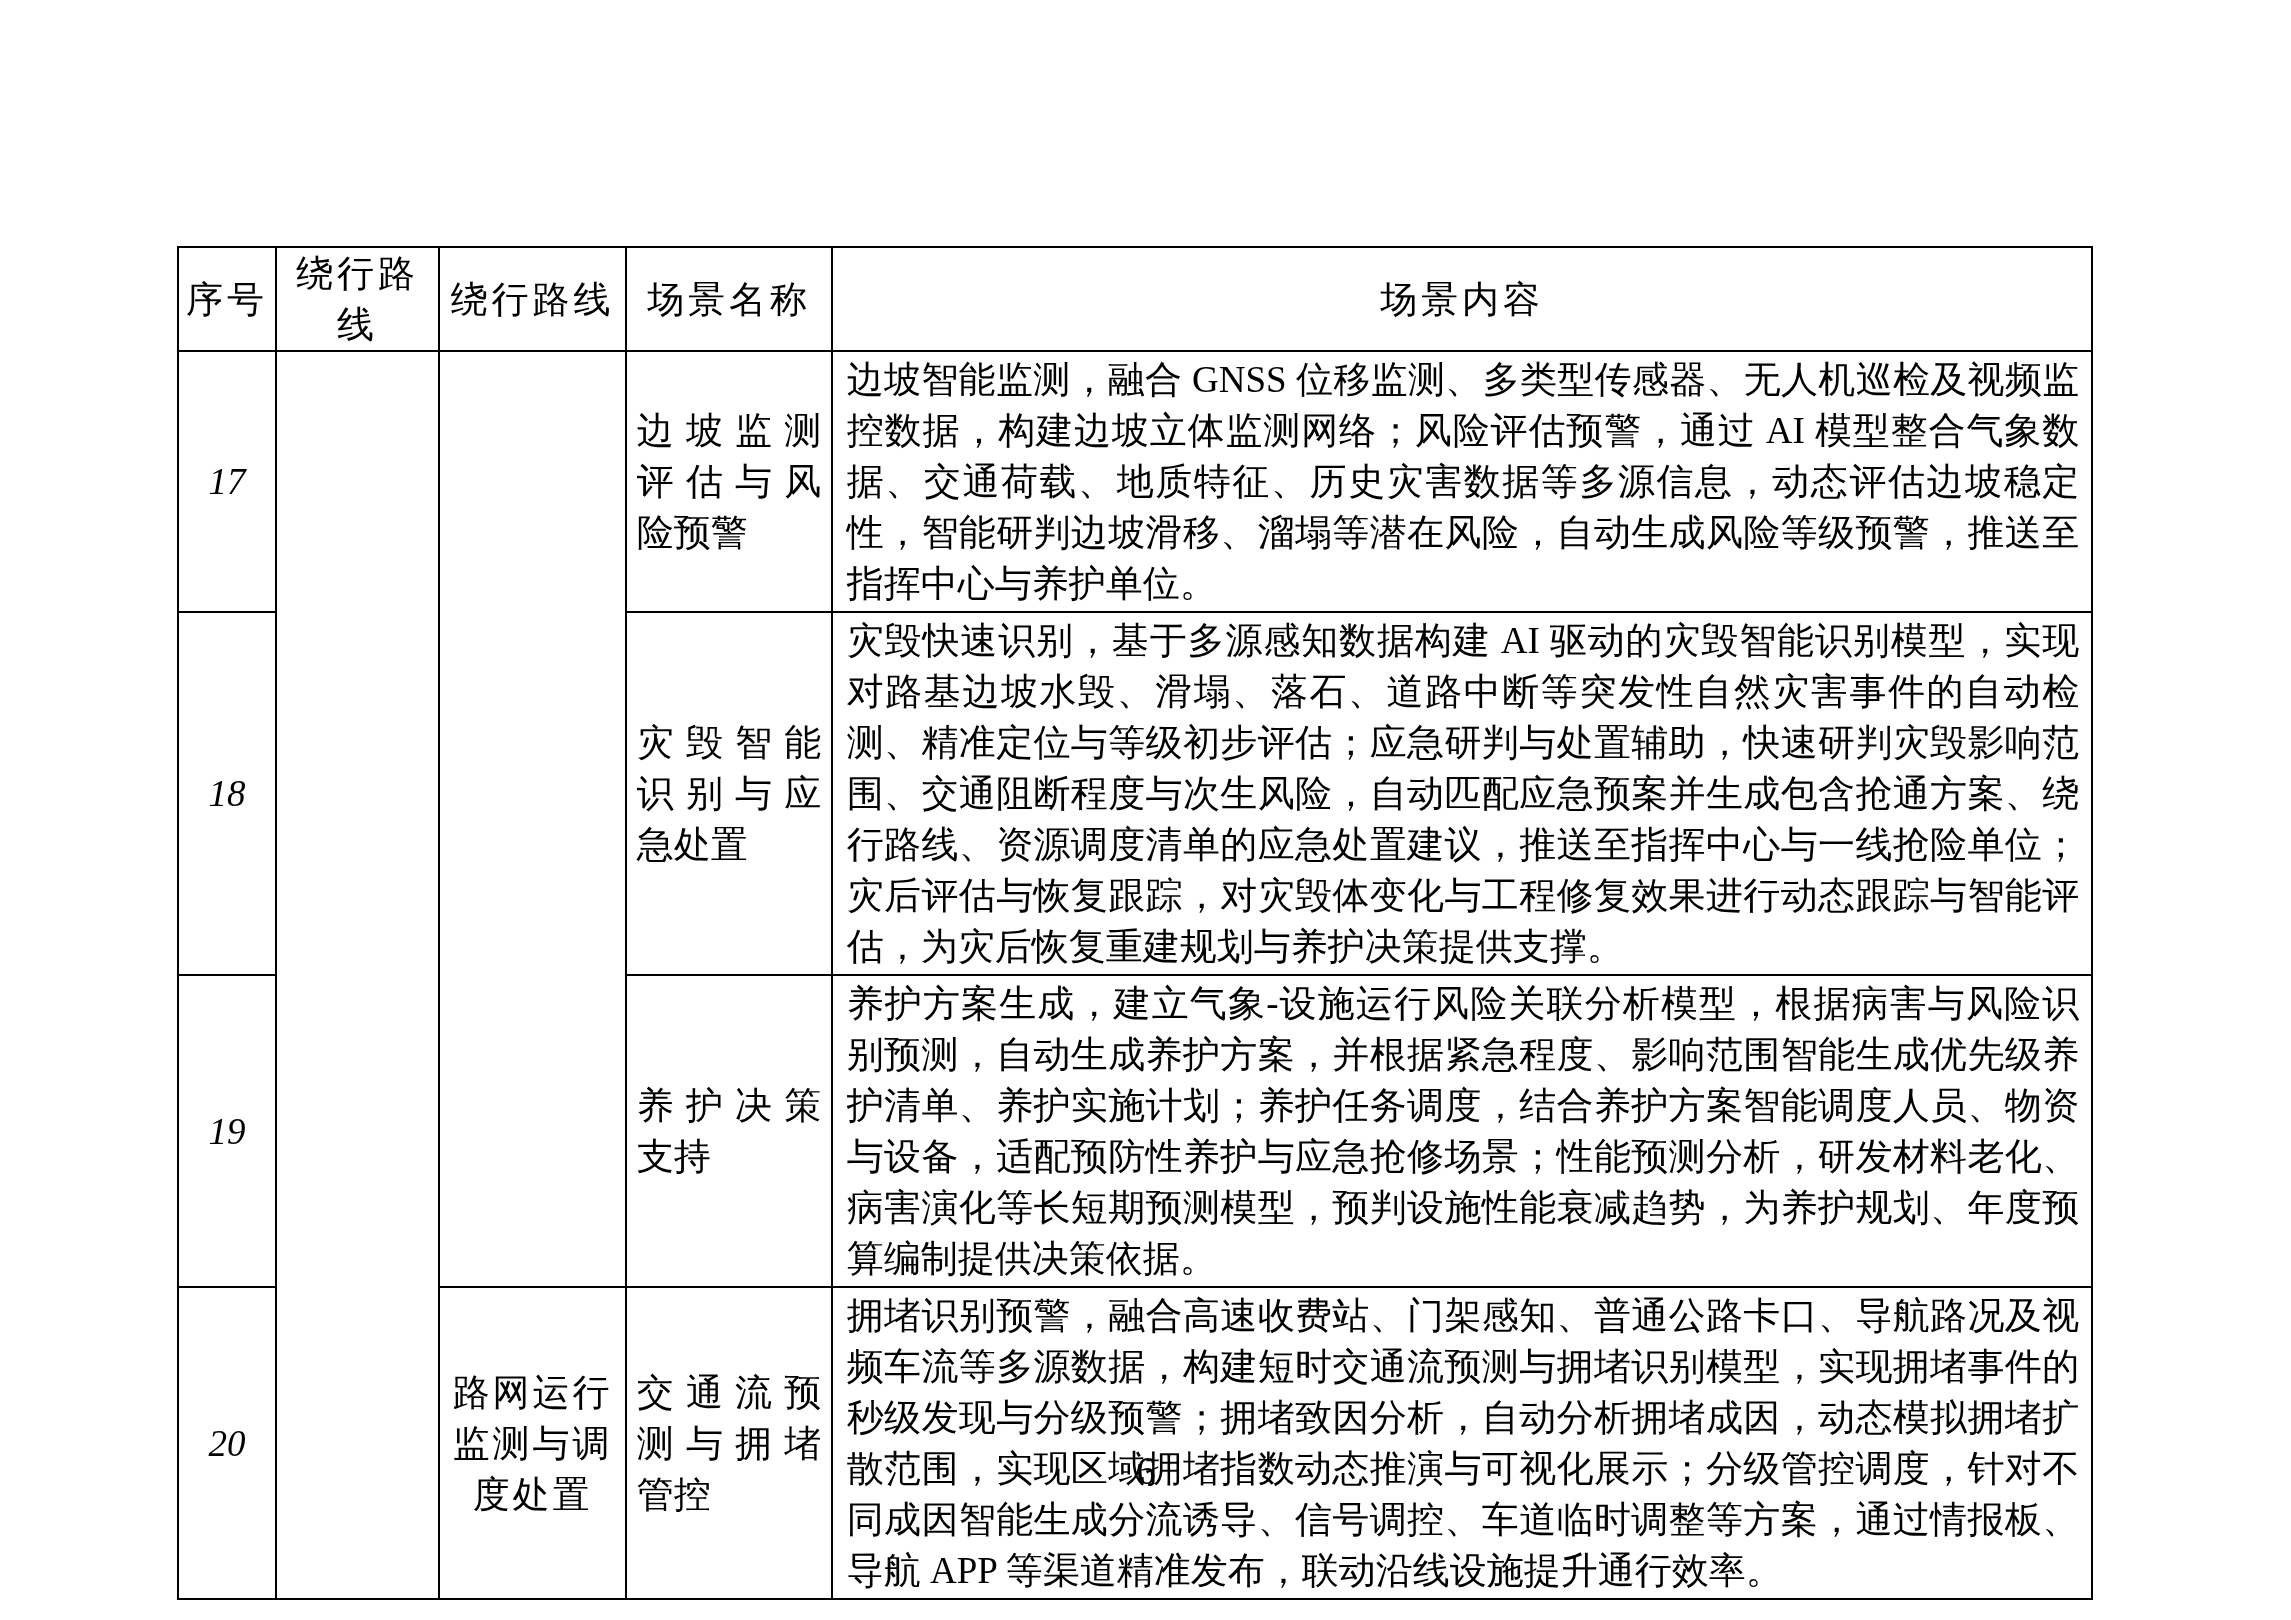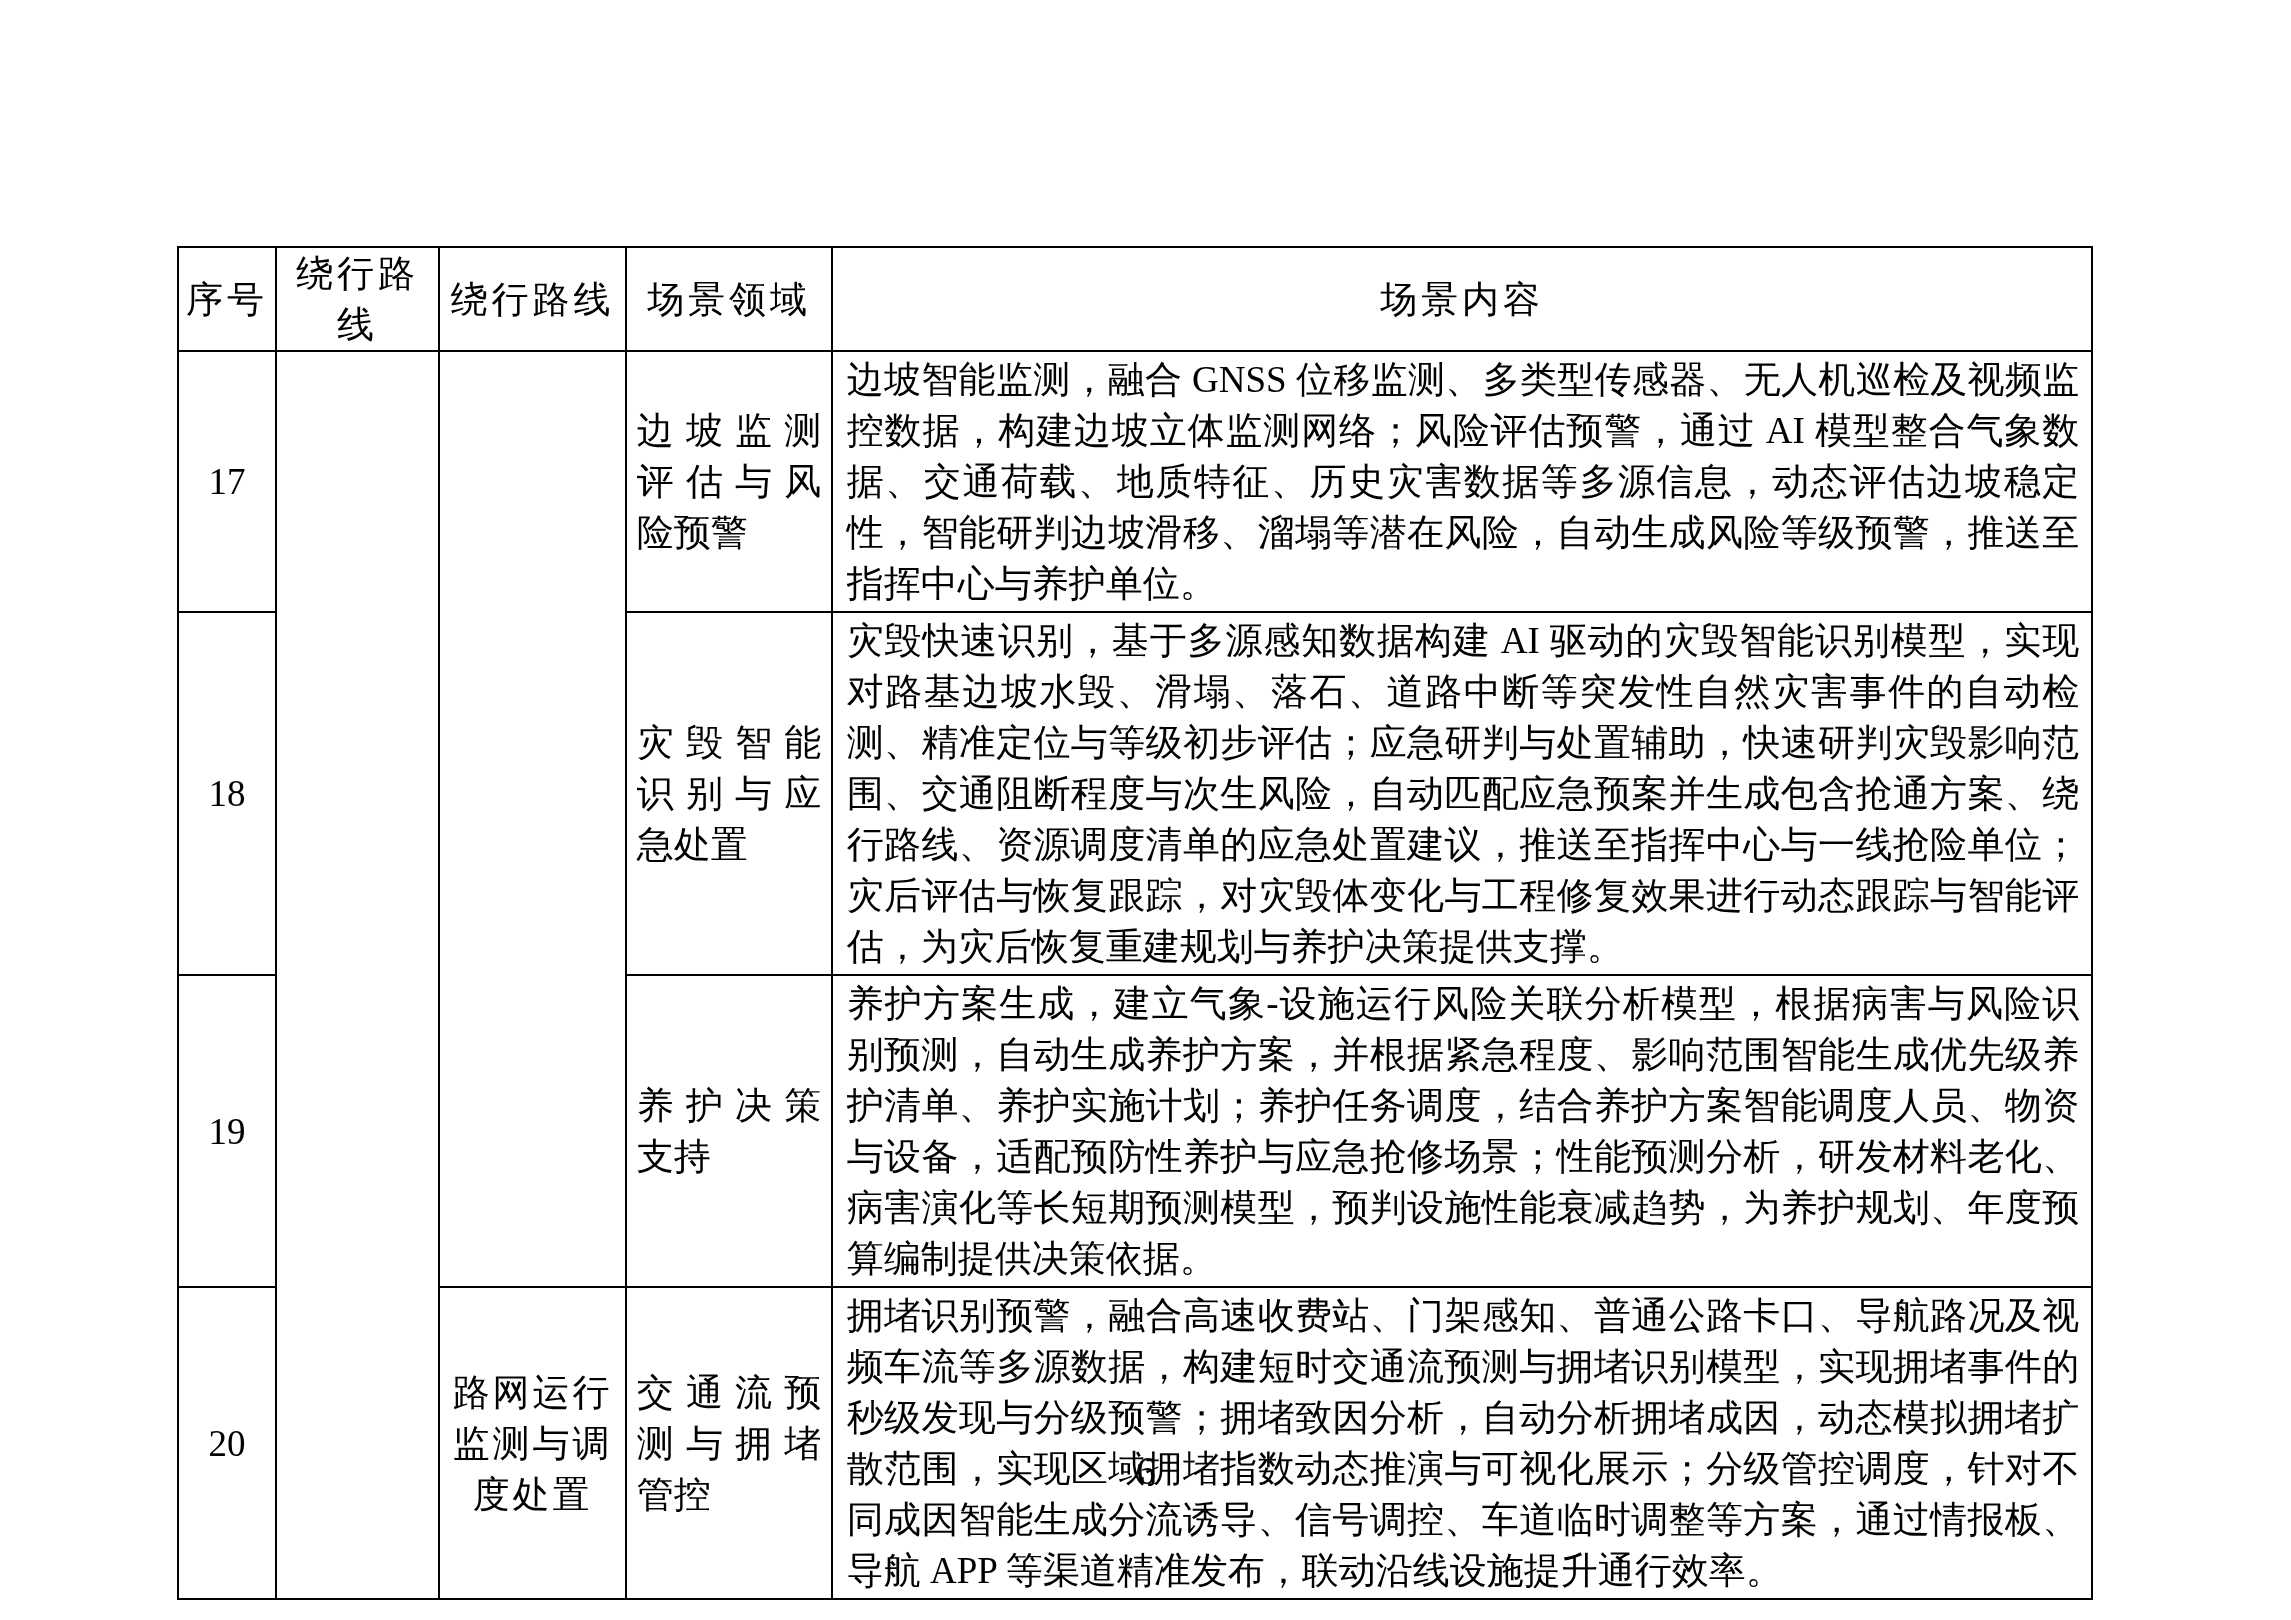--- a/index.html
+++ b/index.html
@@ -24,20 +24,21 @@
     font-weight:normal;
     text-align:center;
     letter-spacing:3.9px;
     height:74px;
     padding:0;
   }
   td.num{
     text-align:center;
     font-size:39px;
     padding:0;
+    font-style:italic;
   }
   td.domain{padding:0;}
   td.cat{
     text-align:center;
     letter-spacing:2.9px;
     padding:0 7.8px;
   }
   td.name{
     text-align:justify;
     text-justify:inter-ideograph;
@@ -68,21 +69,21 @@
       <col style="width:163px">
       <col style="width:187px">
       <col style="width:206px">
       <col style="width:1260px">
     </colgroup>
     <tbody>
       <tr>
         <th class="hcell">序号</th>
         <th class="hcell">绕行路线</th>
         <th class="hcell">绕行路线</th>
-        <th class="hcell">场景领域</th>
+        <th class="hcell">场景名称</th>
         <th class="hcell">场景内容</th>
       </tr>
 
       <tr class="r17">
         <td class="num">17</td>
         <td class="domain" rowspan="4"></td>
         <td class="cat" rowspan="3"></td>
         <td class="name">边坡监测评估与风险预警</td>
         <td class="content">边坡智能监测，融合 GNSS 位移监测、多类型传感器、无人机巡检及视频监控数据，构建边坡立体监测网络；风险评估预警，通过 AI 模型整合气象数据、交通荷载、地质特征、历史灾害数据等多源信息，动态评估边坡稳定性，智能研判边坡滑移、溜塌等潜在风险，自动生成风险等级预警，推送至指挥中心与养护单位。</td>
       </tr>

